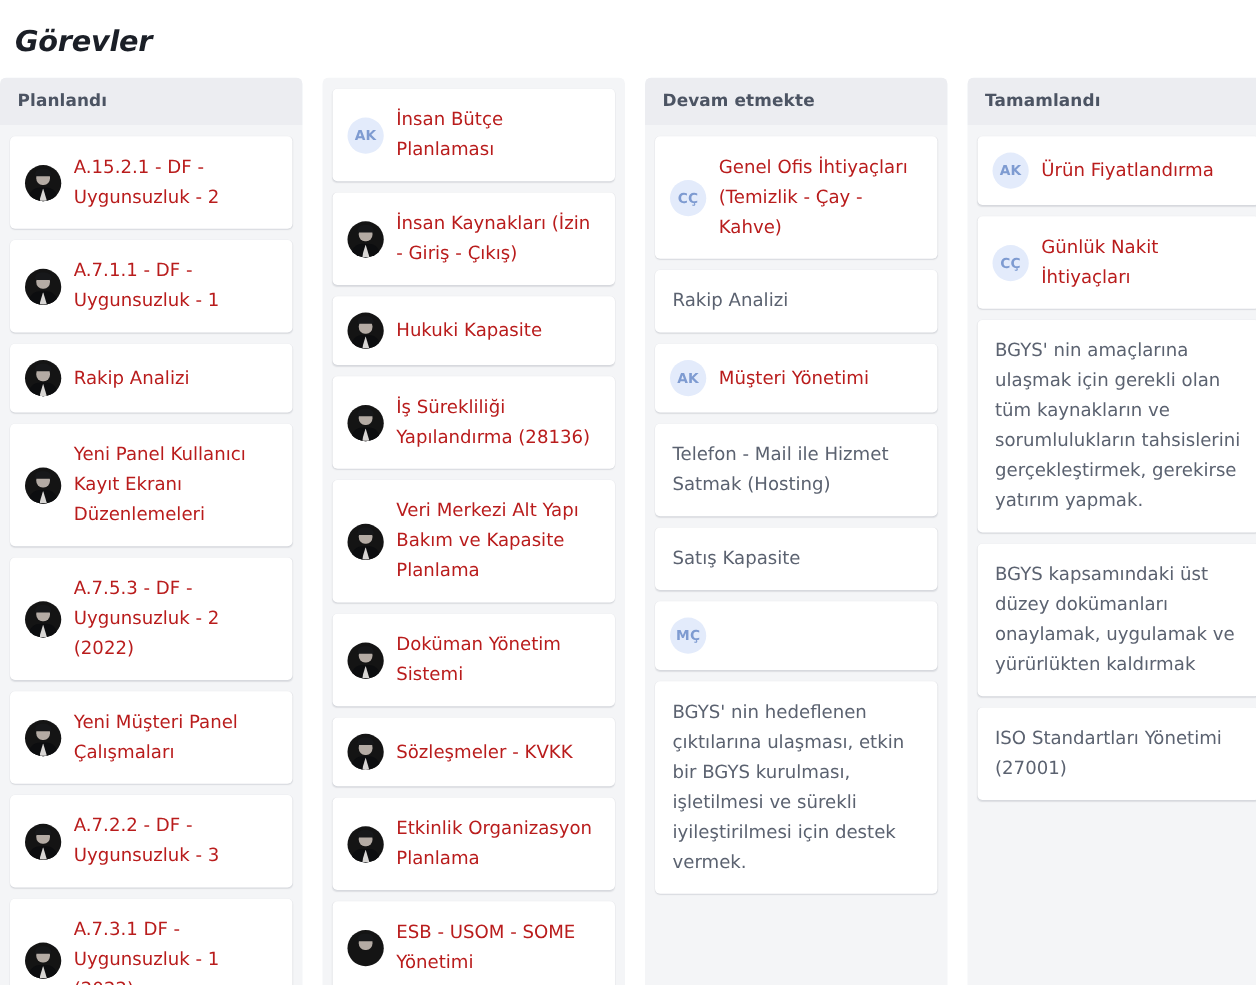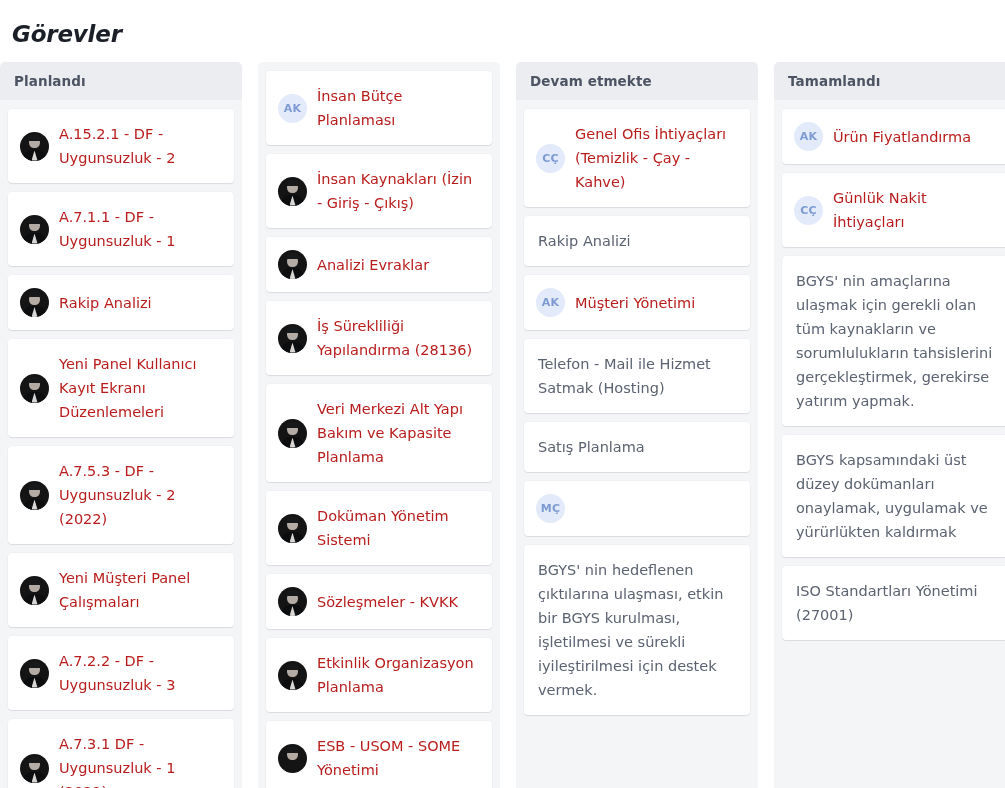--- a/index.html
+++ b/index.html
@@ -280,21 +280,21 @@
             </div>
             <div class="card-title">İnsan Kaynakları (İzin - Giriş - Çıkış)</div>
           </div>
           <div class="card">
             <div class="avatar photo">
               <span class="pv-body"></span>
               <span class="pv-head"></span>
               <span class="pv-hair"></span>
               <span class="pv-shirt"></span>
             </div>
-            <div class="card-title">Analizi Evraklar</div>
+            <div class="card-title">Hukuki Kapasite</div>
           </div>
           <div class="card">
             <div class="avatar photo">
               <span class="pv-body"></span>
               <span class="pv-head"></span>
               <span class="pv-hair"></span>
               <span class="pv-shirt"></span>
             </div>
             <div class="card-title">İş Sürekliliği Yapılandırma (28136)</div>
           </div>
@@ -360,21 +360,21 @@
           <div class="card">
             <div class="avatar initials">
               <span>AK</span>
             </div>
             <div class="card-title">Müşteri Yönetimi</div>
           </div>
           <div class="card no-avatar plain">
             <div class="card-title">Telefon - Mail ile Hizmet Satmak (Hosting)</div>
           </div>
           <div class="card no-avatar plain">
-            <div class="card-title">Satış Planlama</div>
+            <div class="card-title">Satış Kapasite</div>
           </div>
           <div class="card">
             <div class="avatar initials">
               <span>MÇ</span>
             </div>
           </div>
           <div class="card no-avatar plain">
             <div class="card-title">BGYS' nin hedeflenen çıktılarına ulaşması, etkin bir BGYS kurulması, işletilmesi ve sürekli iyileştirilmesi için destek vermek.</div>
           </div>
         </div>

